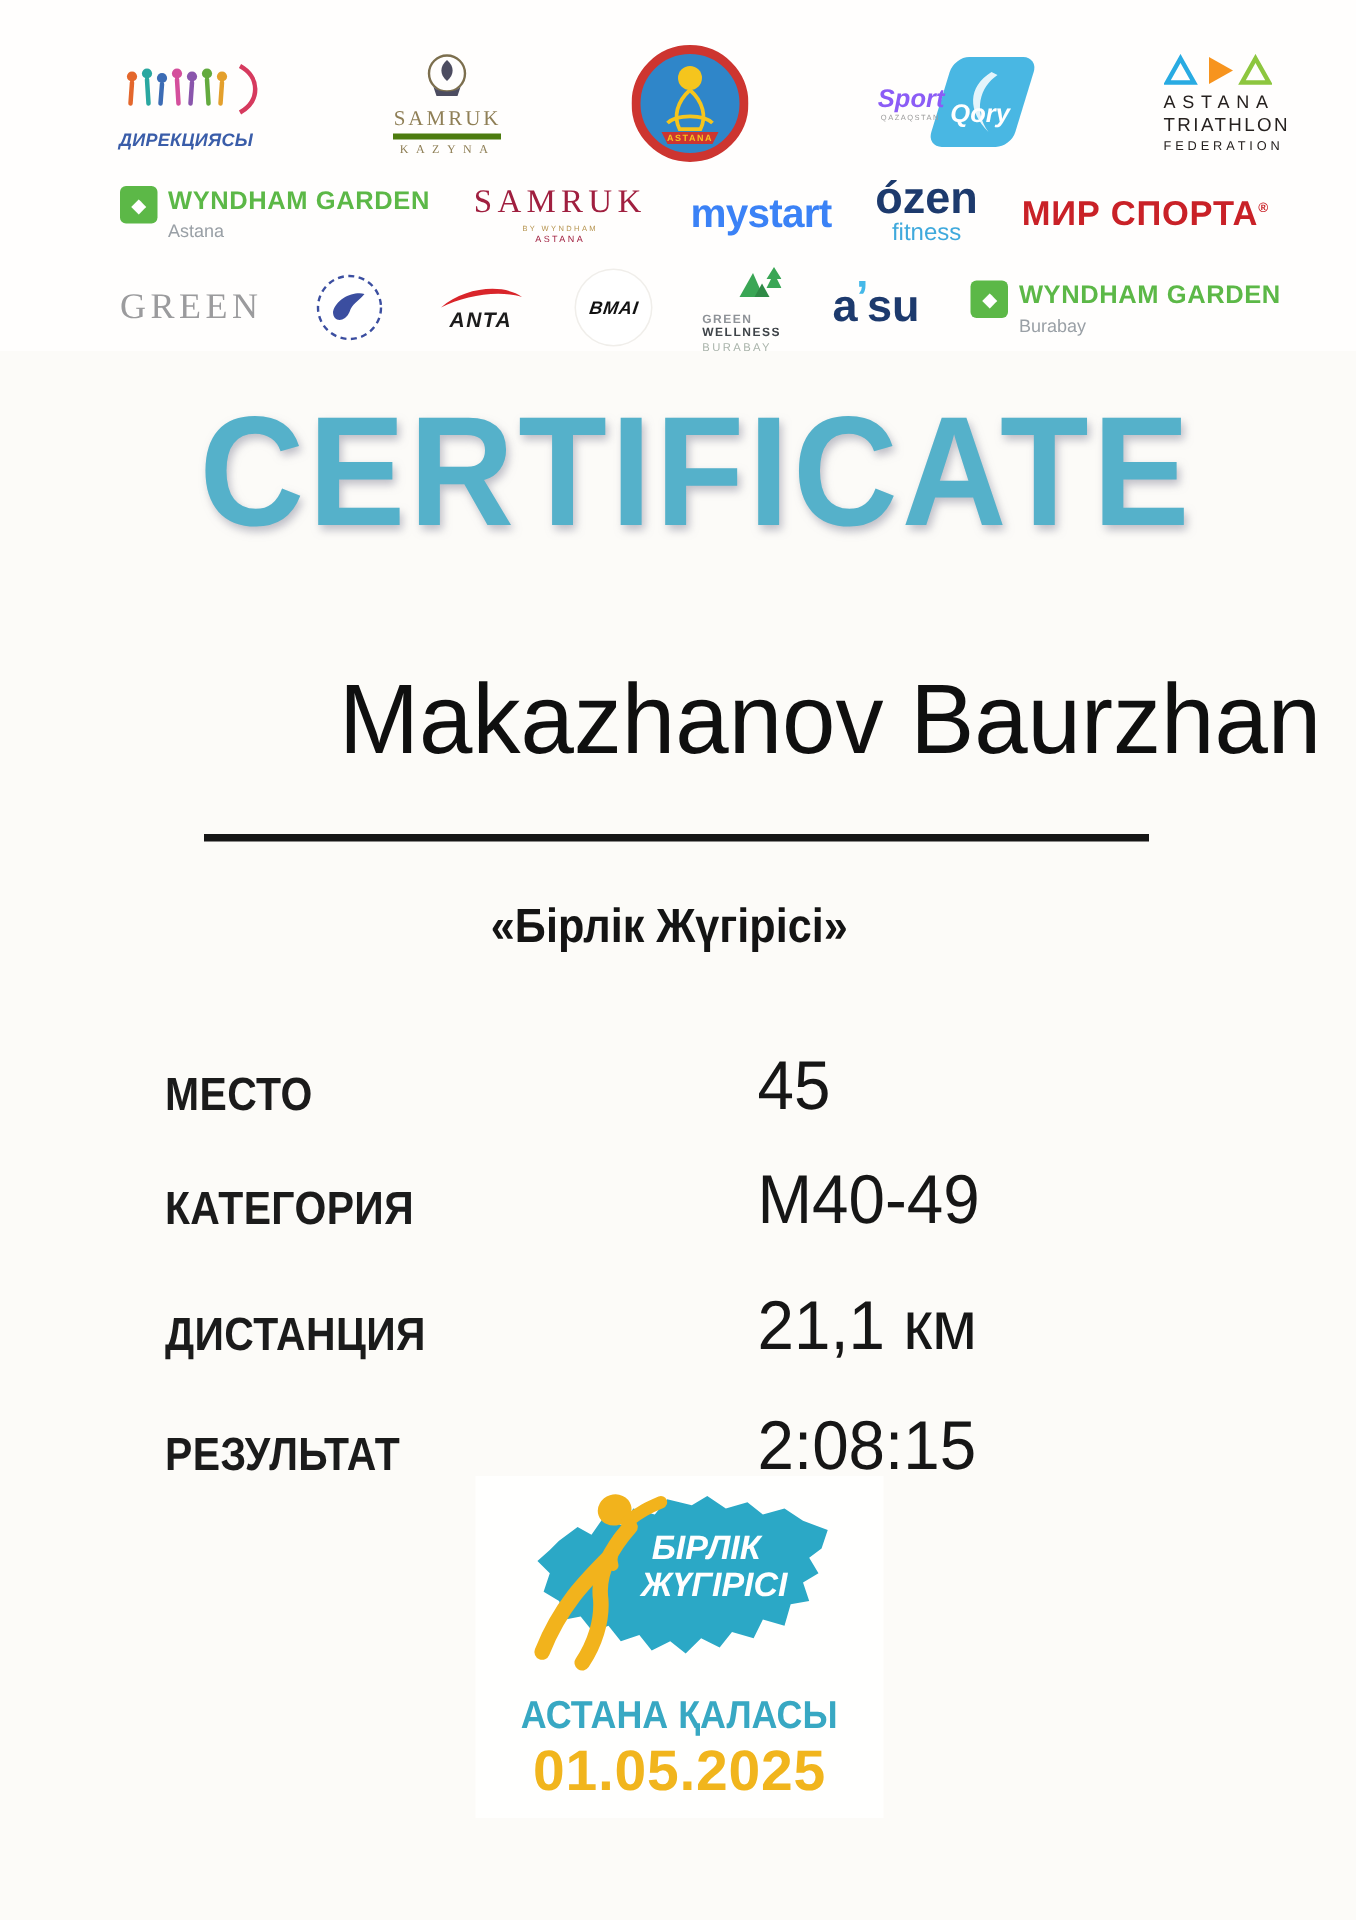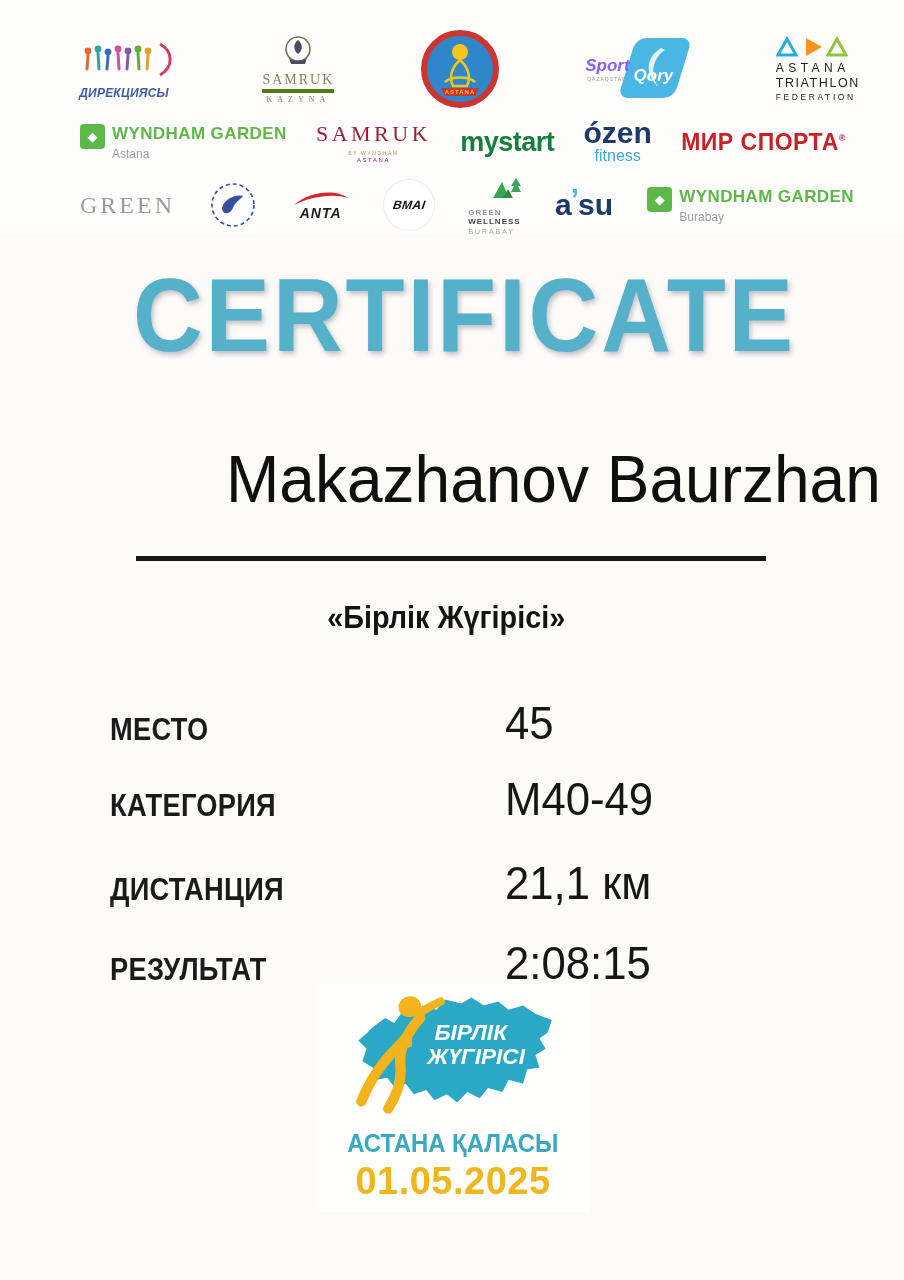--- a/index.html
+++ b/index.html
@@ -35,21 +35,21 @@
   .wg-icon{width:25px;height:25px;background:#5cb847;border-radius:4px;color:#fff;display:flex;
            align-items:center;justify-content:center;font-size:13px;}
   .wg-text .b{font-size:17px;font-weight:bold;color:#5cb847;letter-spacing:.4px;white-space:nowrap;}
   .wg-text .loc{font-size:12px;color:#9aa0a6;margin-top:3px;}
 
   .ramada{color:#a01f3f;}
   .ramada .b{font-family:"Liberation Serif",serif;font-size:22px;letter-spacing:3.5px;}
   .ramada .s1{font-size:5px;color:#b5924c;letter-spacing:1.6px;margin-top:3px;}
   .ramada .s2{font-size:6px;color:#a01f3f;letter-spacing:1.6px;margin-top:1px;}
 
-  .mystart{font-size:27px;font-weight:bold;color:#15803d;letter-spacing:-.5px;}
+  .mystart{font-size:27px;font-weight:bold;color:#3b82f6;letter-spacing:-.5px;}
   .ozen .b{font-size:30px;font-weight:bold;color:#1d3a6d;line-height:.9;}
   .ozen .s{font-size:16px;color:#3fa9dc;margin-top:1px;}
   .mir{font-size:23px;font-weight:bold;color:#c92127;letter-spacing:.5px;}
   .mir sup{font-size:9px;}
 
   .nobu .b{font-family:"Liberation Serif",serif;font-size:24px;color:#9b9b9d;letter-spacing:3px;}
   .anta .b{font-size:14px;font-weight:bold;font-style:italic;color:#1c1c1c;letter-spacing:1px;margin-top:-2px;}
   .bmai{width:50px;height:50px;border-radius:50%;background:#fff;box-shadow:0 0 0 1px #f0eeea;
         display:flex;align-items:center;justify-content:center;}
   .bmai .b{font-size:12px;font-weight:bold;font-style:italic;color:#111;letter-spacing:.5px;transform:skewX(-8deg);}

